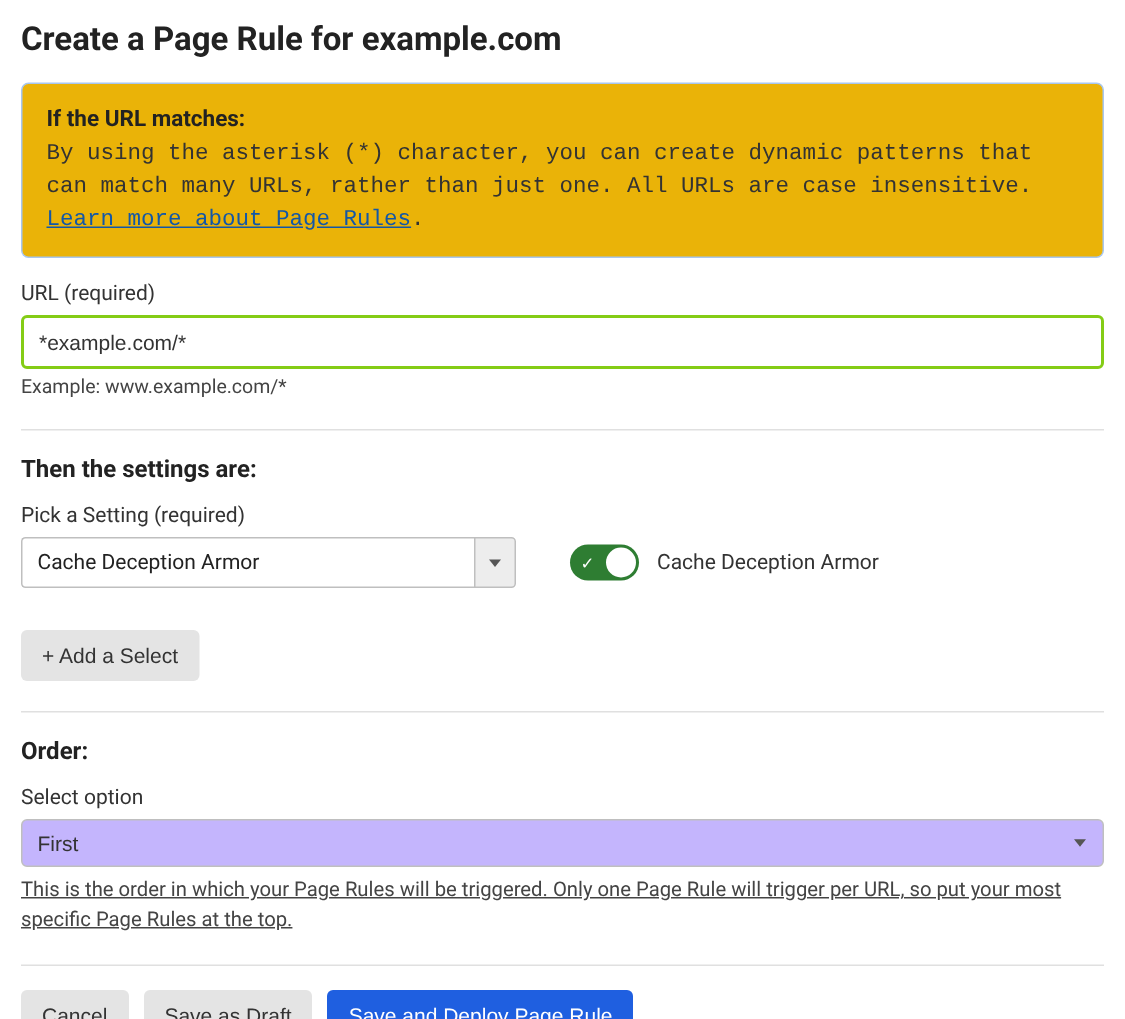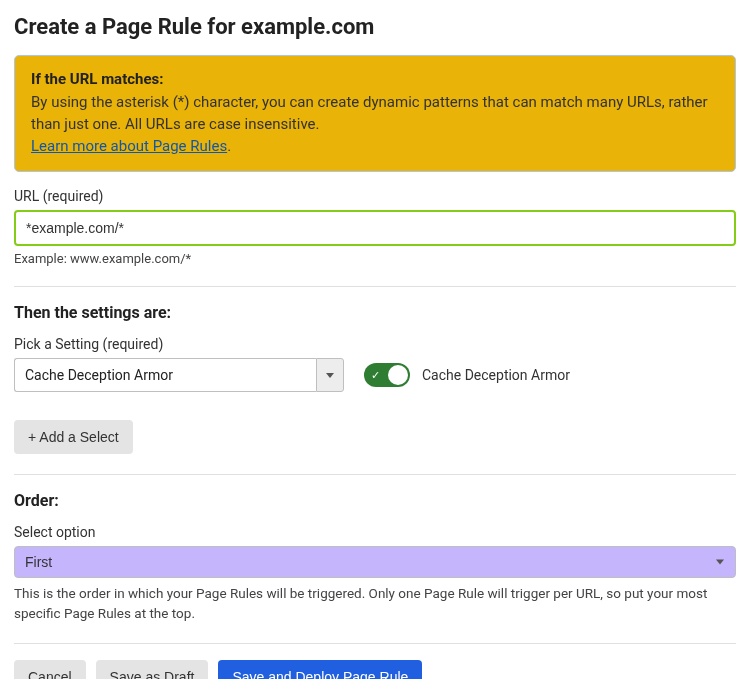--- a/index.html
+++ b/index.html
@@ -25,20 +25,21 @@
   }
   .info-title {
     font-weight: 700;
     font-size: 15px;
     margin-bottom: 4px;
   }
   .info-body {
     font-size: 15px;
     line-height: 1.45;
     color: #333;
+    font-family: Liberation Mono, monospace;
   }
   .info-link {
     color: #1257a8;
     text-decoration: underline;
     cursor: pointer;
   }
   .field-label {
     font-size: 14px;
     color: #333;
     margin-bottom: 6px;
@@ -63,21 +64,21 @@
     margin: 20px 0 16px 0;
   }
   .section-title {
     font-size: 16px;
     font-weight: 700;
     margin-bottom: 14px;
   }
   .settings-row {
     display: flex;
     align-items: flex-end;
-    gap: 20px;
+    gap: 36px;
   }
   .select-wrap {
     display: flex;
     width: 330px;
     height: 34px;
   }
   .select-display {
     flex: 1;
     border: 1px solid #bfbfbf;
     border-right: none;
@@ -181,20 +182,21 @@
     right: 12px;
     top: 50%;
     transform: translateY(-50%);
     pointer-events: none;
   }
   .order-hint {
     font-size: 13.5px;
     color: #444;
     line-height: 1.45;
     margin-top: 6px;
+    text-decoration: underline;
   }
   .footer-actions {
     display: flex;
     gap: 10px;
     margin-top: 8px;
   }
 </style>
 </head>
 <body>
 

